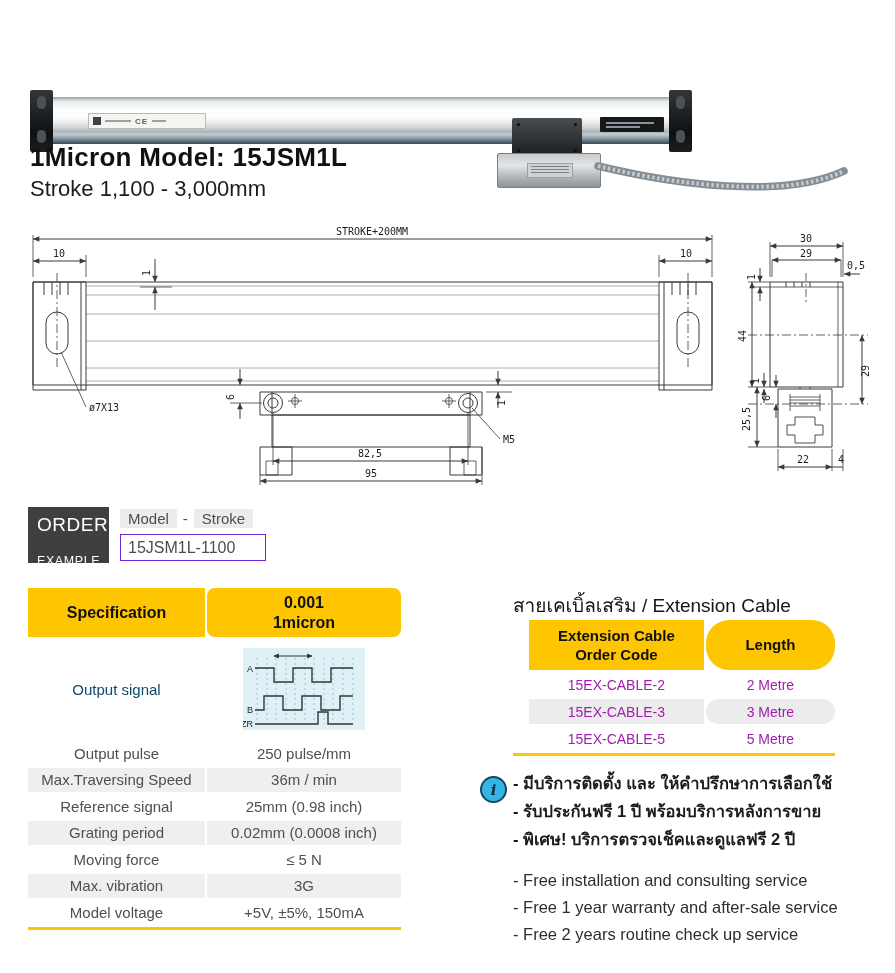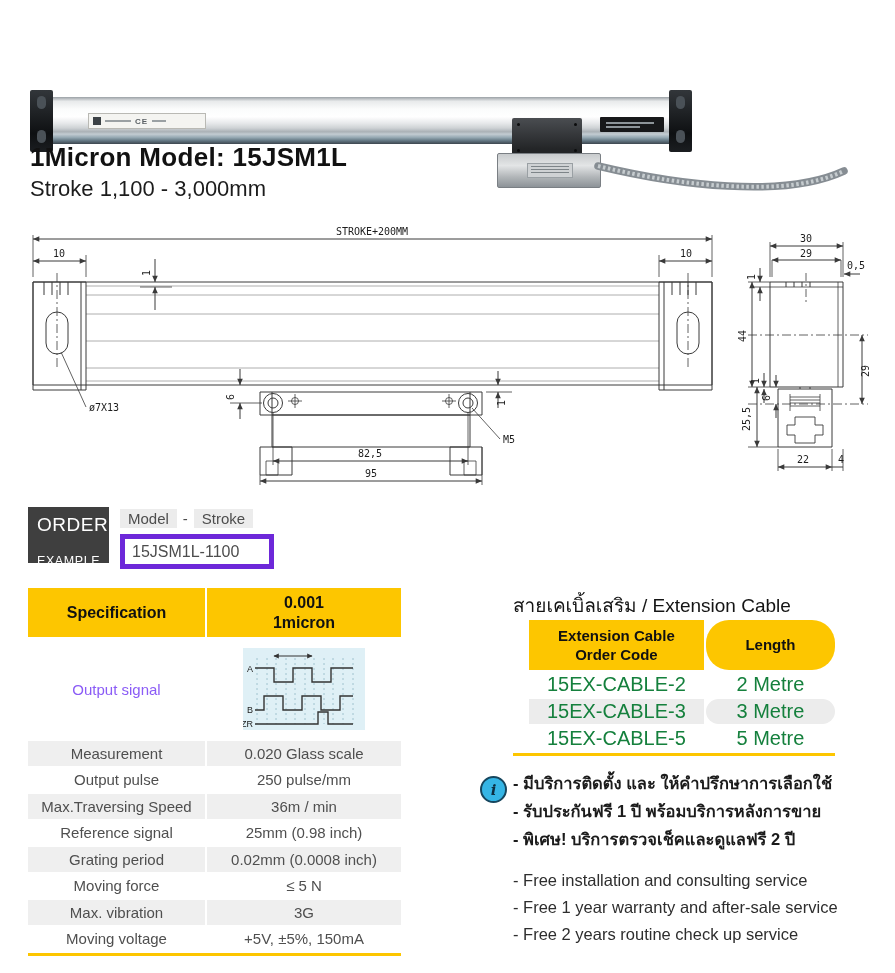--- a/index.html
+++ b/index.html
@@ -41,42 +41,42 @@
   .dimc{text-anchor:middle;}
 
   
   .order-box{position:absolute;left:28px;top:507px;width:81px;height:56px;background:#3f3f3f;color:#fff;
     box-sizing:border-box;padding:7px 0 0 9px;}
   .order-box .l1{font-size:19px;letter-spacing:.5px;}
   .order-box .l2{font-size:12.5px;letter-spacing:.6px;margin-top:18px;}
   .chiprow{position:absolute;left:120px;top:509px;display:flex;align-items:center;gap:6px;
     font-size:15px;color:#4d4d4d;justify-content:center;}
   .chip{background:#ececec;padding:1px 8px;}
-  .codebox{position:absolute;left:120px;top:534px;width:137px;height:25px;border:5px solid #6d28d9;
+  .codebox{position:absolute;left:120px;top:534px;width:137px;height:25px;border:1px solid #6d28d9;
     font-size:16px;color:#4d4d4d;line-height:25px;padding-left:7px;}
 
   
   .spec{position:absolute;left:28px;top:588px;width:373px;}
   .srow{display:flex;margin-bottom:2px;}
   .c1{width:177px;margin-right:2px;display:flex;align-items:center;justify-content:center;text-align:center;}
   .c2{width:194px;display:flex;align-items:center;justify-content:center;text-align:center;}
   .hd{height:49px;background:#fdc600;font-size:16px;font-weight:600;color:#111;}
-  .hd2{line-height:1.25;}
+  .hd2{line-height:1.25;border-radius:8px;}
   .sig{height:100px;background:#fff;}
   .sr{height:24.5px;font-size:15px;color:#4f4f4f;}
   .alt{background:#efefef;}
   .accent{height:3px;background:#fdc600;}
 
   
   .ext-title{position:absolute;left:513px;top:590px;font-size:19px;color:#141414;text-align:center;}
   .ext{position:absolute;left:513px;top:620px;width:322px;}
   .e1{width:184px;margin-right:2px;display:flex;flex-direction:column;align-items:center;justify-content:center;text-align:center;margin-left:16px;}
   .e2{width:136px;display:flex;align-items:center;justify-content:center;text-align:center;border-radius:23px;}
   .ehd{height:50px;background:#fdc600;font-size:15px;font-weight:600;color:#111;line-height:1.3;}
-  .er{height:25px;font-size:20px;color:#15803d;}
+  .er{height:25px;font-size:14px;color:#a21caf;}
   .ealt{background:#ececec;}
 
   
   .info-icon{position:absolute;left:480px;top:776px;width:23px;height:23px;border-radius:50%;
     background:#35b5e5;border:2px solid #16465e;color:#0d2f42;
     font:bold italic 15px "DejaVu Serif", serif;display:flex;align-items:center;justify-content:center;}
   .thai{position:absolute;left:513px;top:769px;font-size:16.5px;font-weight:bold;color:#1b1b1b;line-height:28px;}
   .eng{position:absolute;left:513px;top:867px;font-size:16.5px;color:#2e2e2e;line-height:27px;}
 </style>
 </head>
@@ -308,21 +308,21 @@
     <div class="srow">
       <div class="c1 hd">Specification</div>
       <div class="c2 hd hd2">
         <div>
           <div>0.001</div>
           <div>1micron</div>
         </div>
       </div>
     </div>
     <div class="srow">
-      <div class="c1 sig" style="font-size:15px;color:#8b5cf6;">Output signal</div>
+      <div class="c1 sig" style="font-size:15px;color:#0c4a6e;">Output signal</div>
       <div class="c2 sig">
         <svg width="122" height="82" viewBox="0 0 122 82">
           <rect x="0" y="0" width="122" height="82" fill="#dff0f6"></rect>
           <g stroke="#8fb8c6" stroke-width="0.8" stroke-dasharray="2 3">
             <line x1="14" y1="10" x2="14" y2="76"></line>
               <line x1="24" y1="10" x2="24" y2="76"></line>
             <line x1="33" y1="10" x2="33" y2="76"></line>
               <line x1="43" y1="10" x2="43" y2="76"></line>
             <line x1="52" y1="10" x2="52" y2="76"></line>
               <line x1="62" y1="10" x2="62" y2="76"></line>
@@ -343,24 +343,20 @@
             <path d="M12,62 H21 V48 H40 V62 H59 V48 H78 V62 H97 V48 H110"></path>
             <path d="M12,76 H75 V64 H85 V76 H110"></path>
           </g>
           <text x="10" y="24" text-anchor="end" font-size="9" fill="#222">A</text>
           <text x="10" y="65" text-anchor="end" font-size="9" fill="#222">B</text>
           <text x="10" y="79" text-anchor="end" font-size="9" fill="#222">ZR</text>
         </svg>
       </div>
     </div>
     <div class="srow">
-      <div class="c1 sr alt">Measurement</div>
-      <div class="c2 sr alt">0.020 Glass scale</div>
-    </div>
-    <div class="srow">
       <div class="c1 sr">Output pulse</div>
       <div class="c2 sr">250 pulse/mm</div>
     </div>
     <div class="srow">
       <div class="c1 sr alt">Max.Traversing Speed</div>
       <div class="c2 sr alt">36m / min</div>
     </div>
     <div class="srow">
       <div class="c1 sr">Reference signal</div>
       <div class="c2 sr">25mm (0.98 inch)</div>
@@ -371,21 +367,21 @@
     </div>
     <div class="srow">
       <div class="c1 sr">Moving force</div>
       <div class="c2 sr">≤ 5 N</div>
     </div>
     <div class="srow">
       <div class="c1 sr alt">Max. vibration</div>
       <div class="c2 sr alt">3G</div>
     </div>
     <div class="srow">
-      <div class="c1 sr">Moving voltage</div>
+      <div class="c1 sr">Model voltage</div>
       <div class="c2 sr">+5V, ±5%, 150mA</div>
     </div>
     <div class="accent"></div>
   </div>
 
   <div class="ext-title">สายเคเบิ้ลเสริม / Extension Cable</div>
   <div class="ext">
     <div class="srow">
       <div class="e1 ehd">
         <div>Extension Cable</div>

